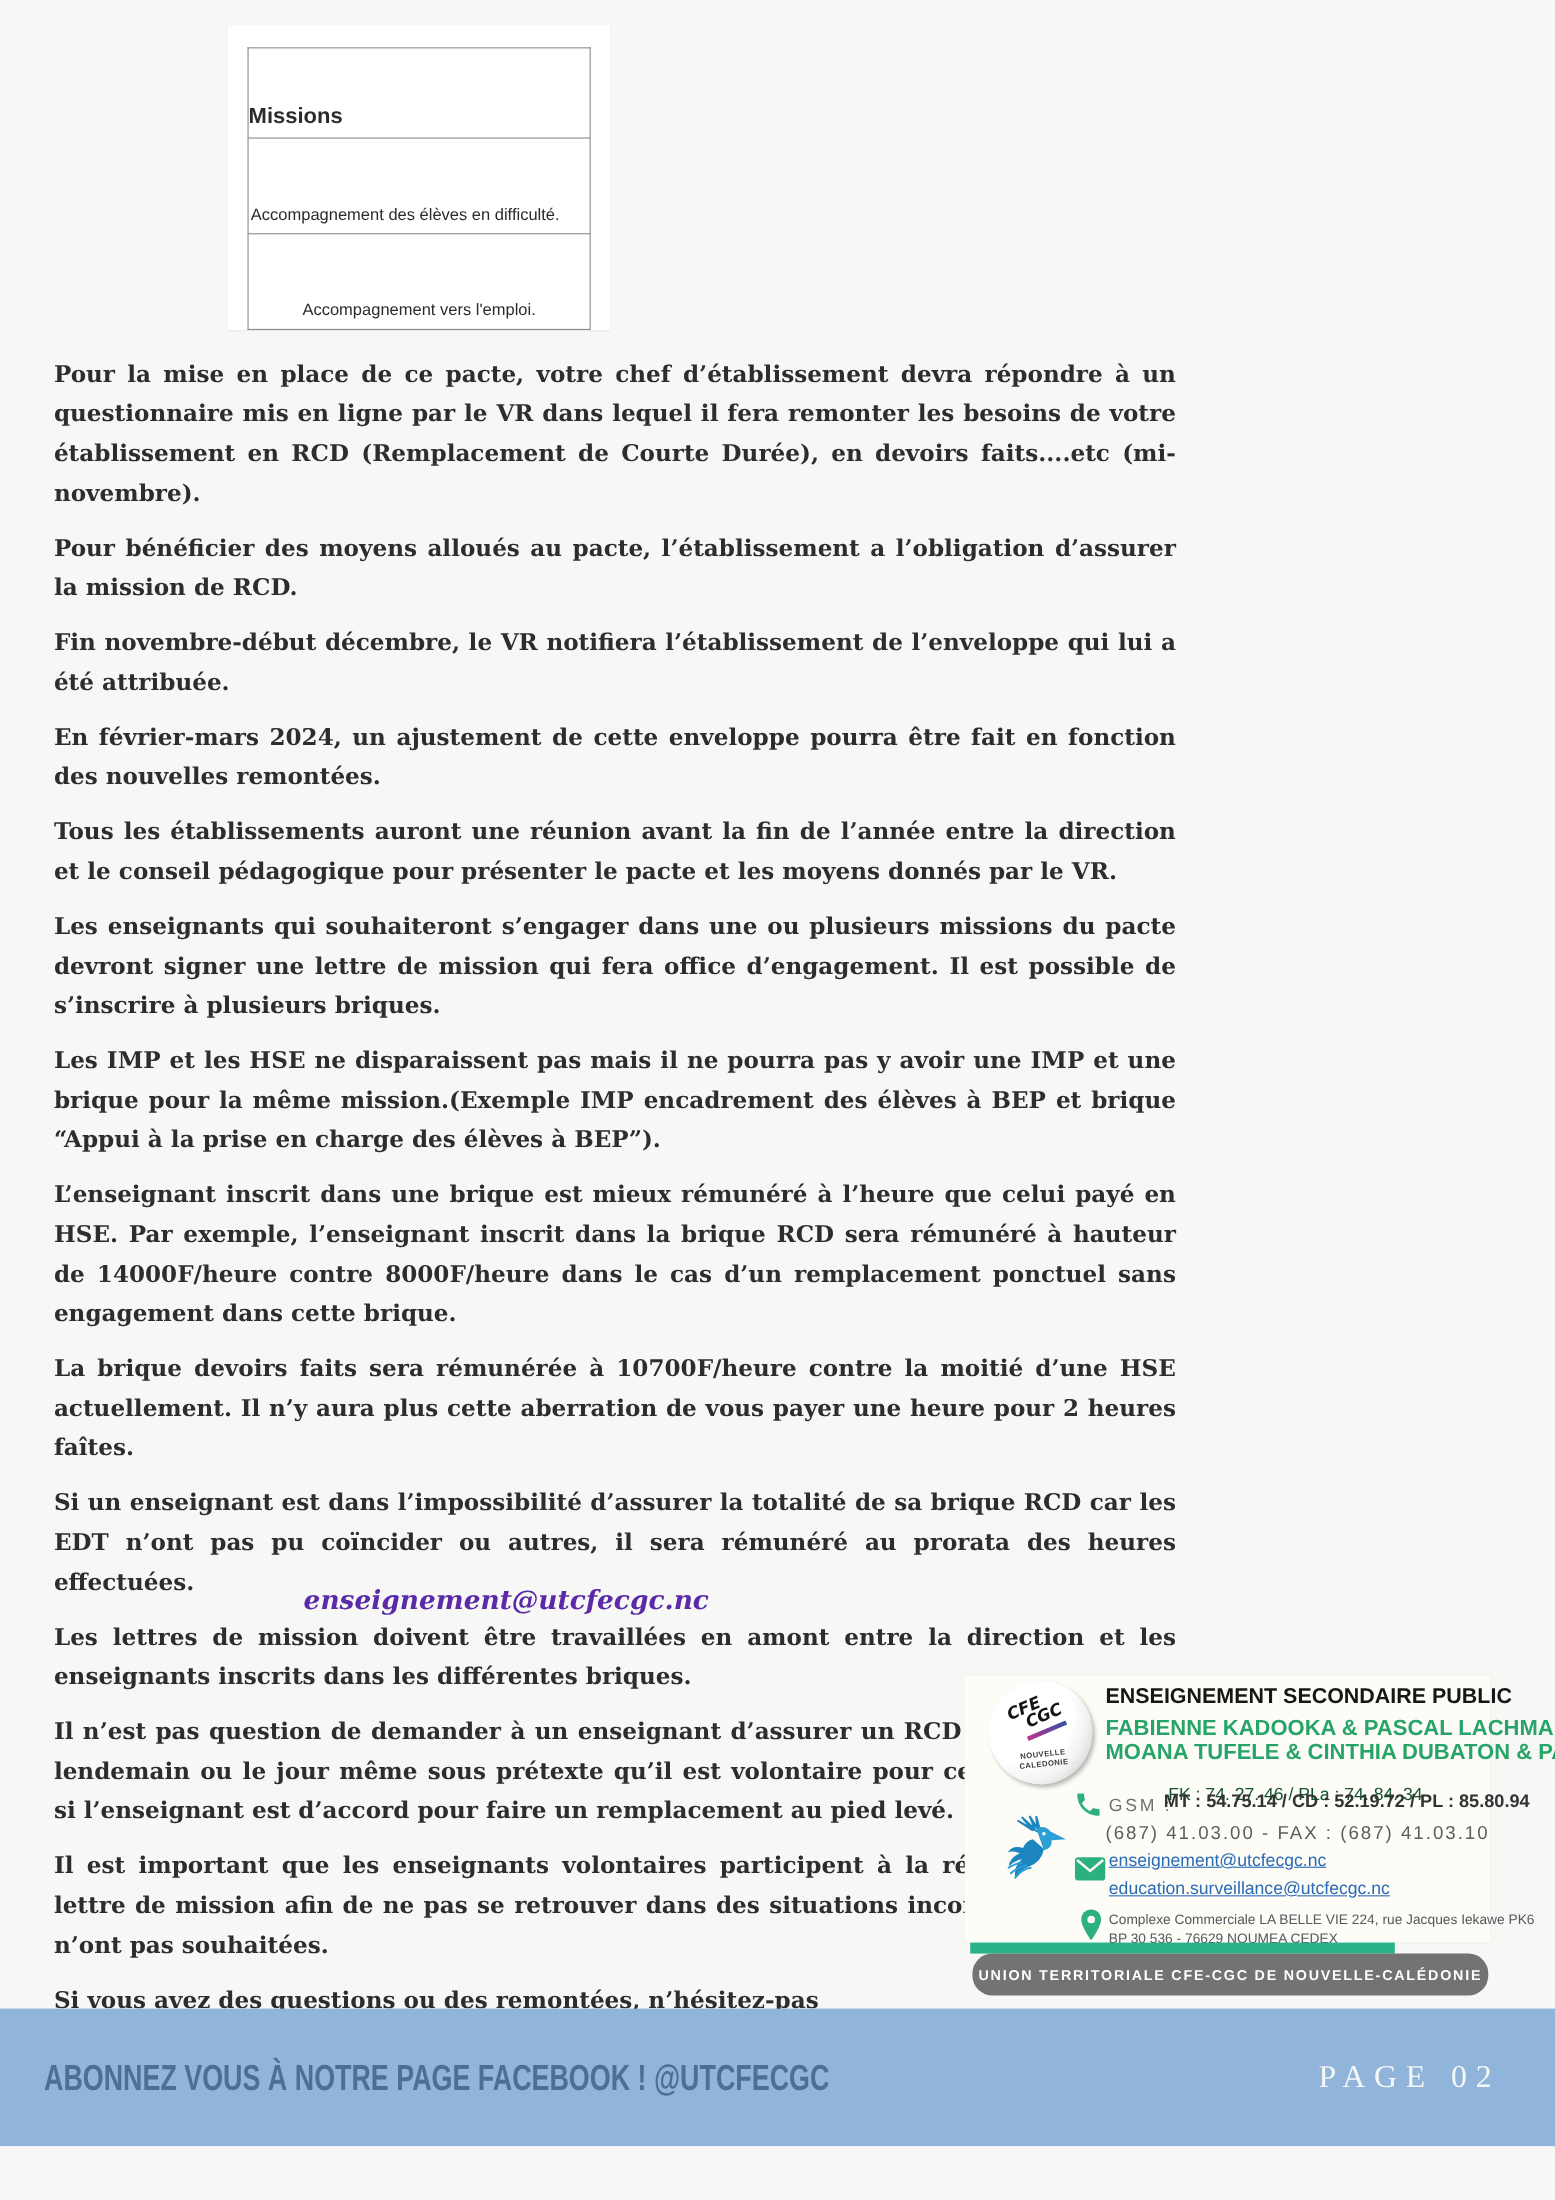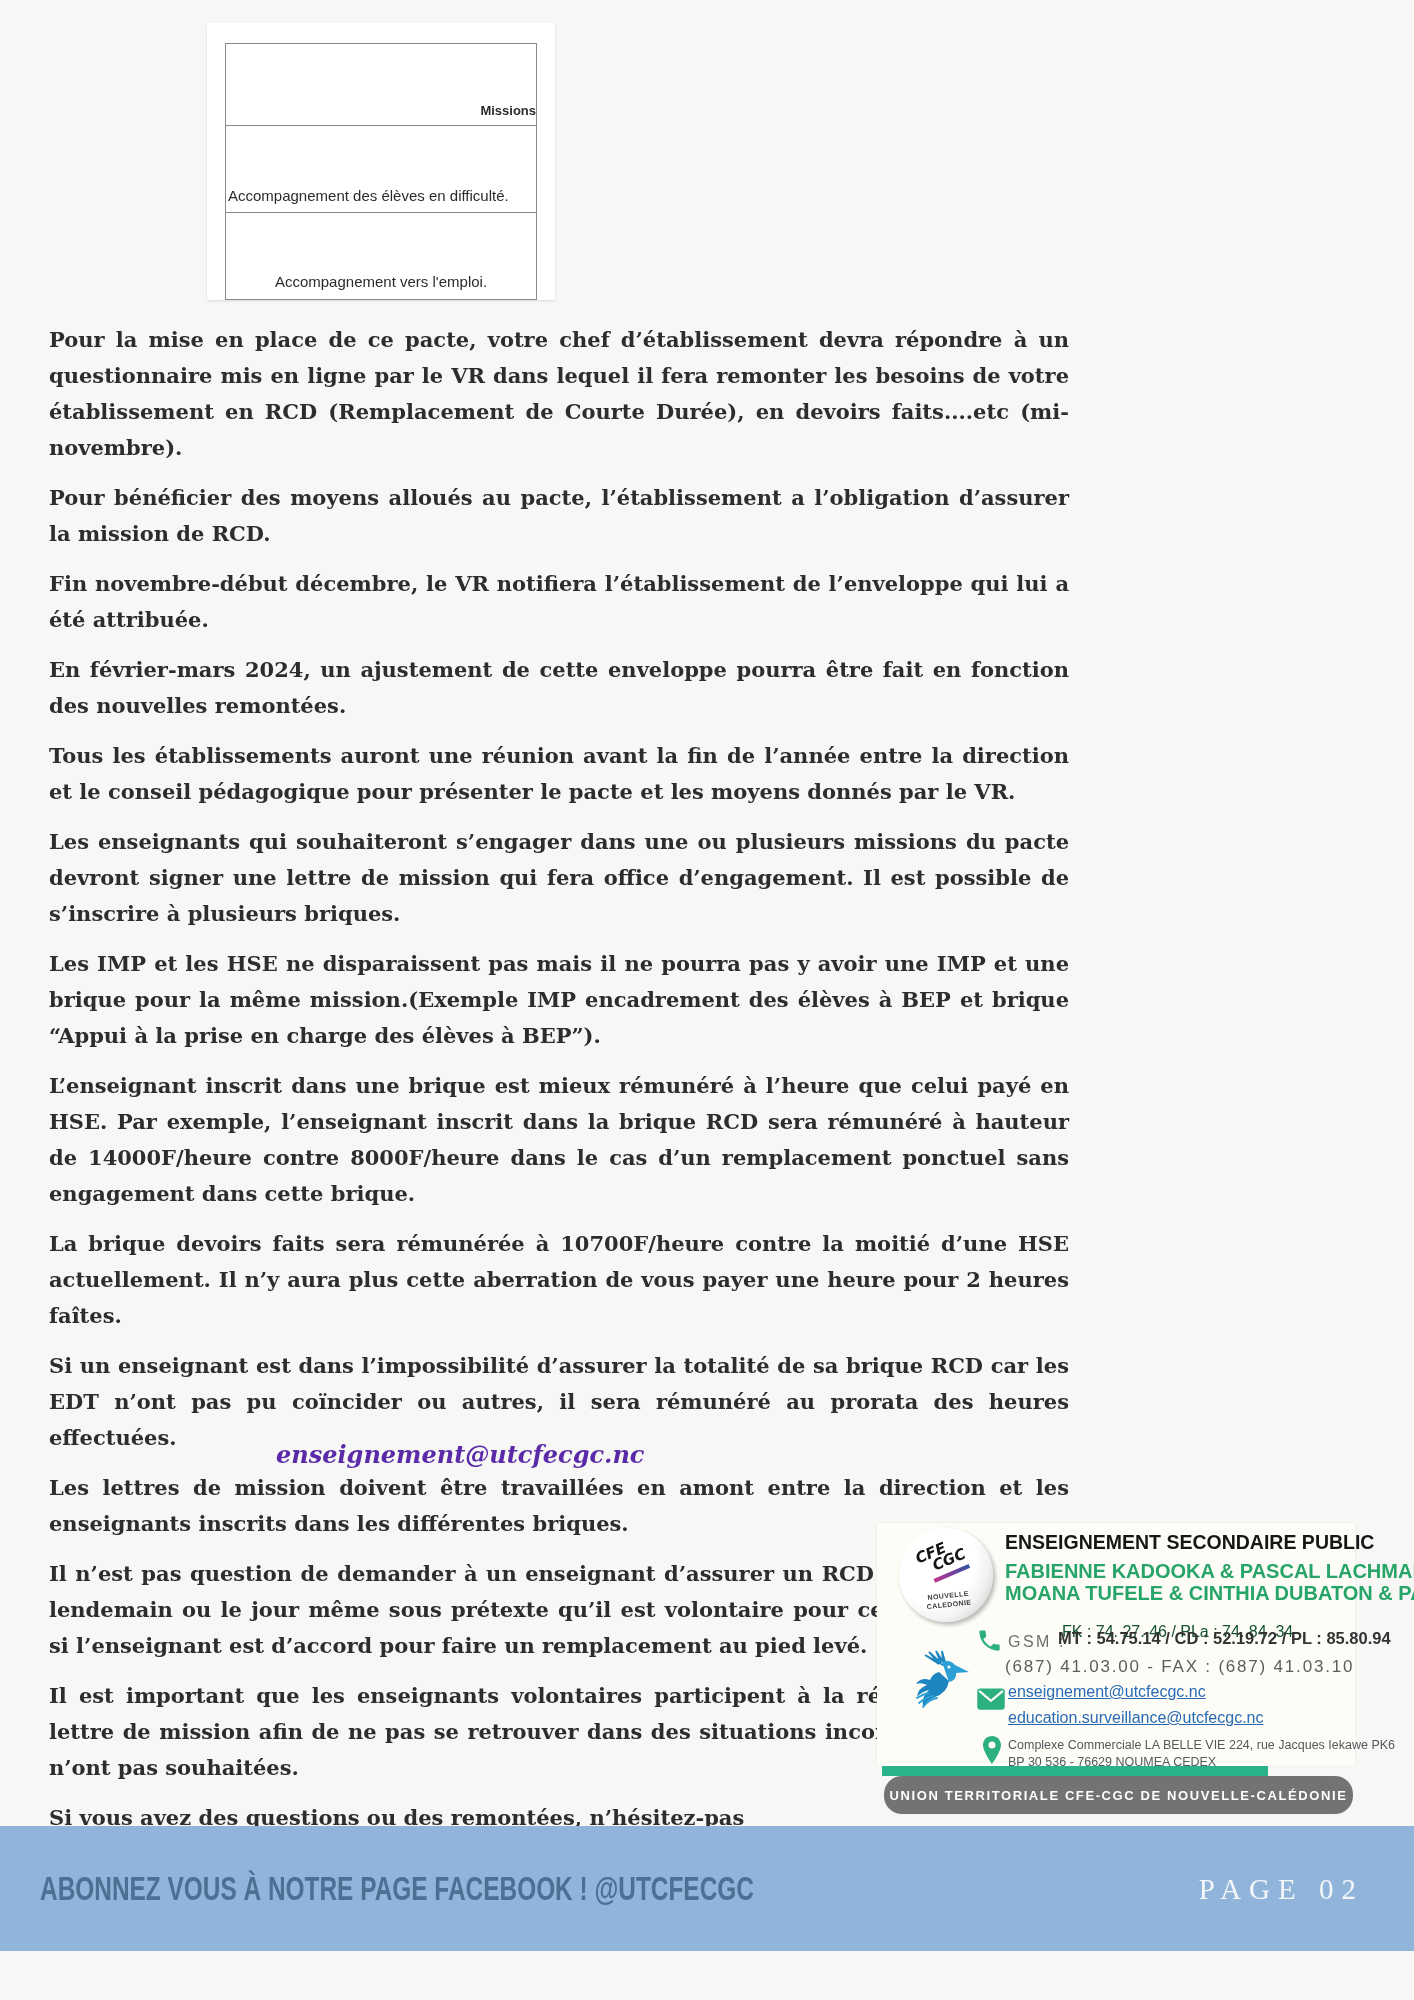--- a/index.html
+++ b/index.html
@@ -5,21 +5,21 @@
   html,body{margin:0;padding:0;}
   #page{position:relative;width:1414px;height:2000px;background:#f7f7f5;overflow:hidden;
         font-family:"DejaVu Serif",serif;}
 
   
   .table-box{position:absolute;left:207px;top:23px;width:348px;height:277px;background:#ffffff;
              box-shadow:0 1px 2px rgba(0,0,0,.12);}
   .missions-table{position:absolute;left:18px;top:20px;width:312px;border-collapse:collapse;
                   font-family:"Liberation Sans",sans-serif;color:#2b2b2b;}
   .missions-table th,.missions-table td{border:1px solid #8a8a8a;vertical-align:bottom;background:#fff;}
-  .missions-table th{height:74px;font-size:13px;text-align:right;padding:0 0 7px 0;}
+  .missions-table th{height:74px;font-size:20px;text-align:left;padding:0 0 7px 0;}
   .missions-table td.r0{height:78px;font-size:15px;text-align:left;padding:0 1px 8px 2px;}
   .missions-table td.r1{height:77px;font-size:15px;text-align:center;padding:0 0 9px 0;}
 
   
   .body-text{position:absolute;left:35px;top:308px;width:1048px;font-size:21px;line-height:36px;
              color:#2d2d2d;text-align:justify;}
   .body-text p{margin:14px;font-weight:bold;}
 
   
   .email-cta{position:absolute;left:276px;top:1440px;font-family:"DejaVu Serif",serif;

